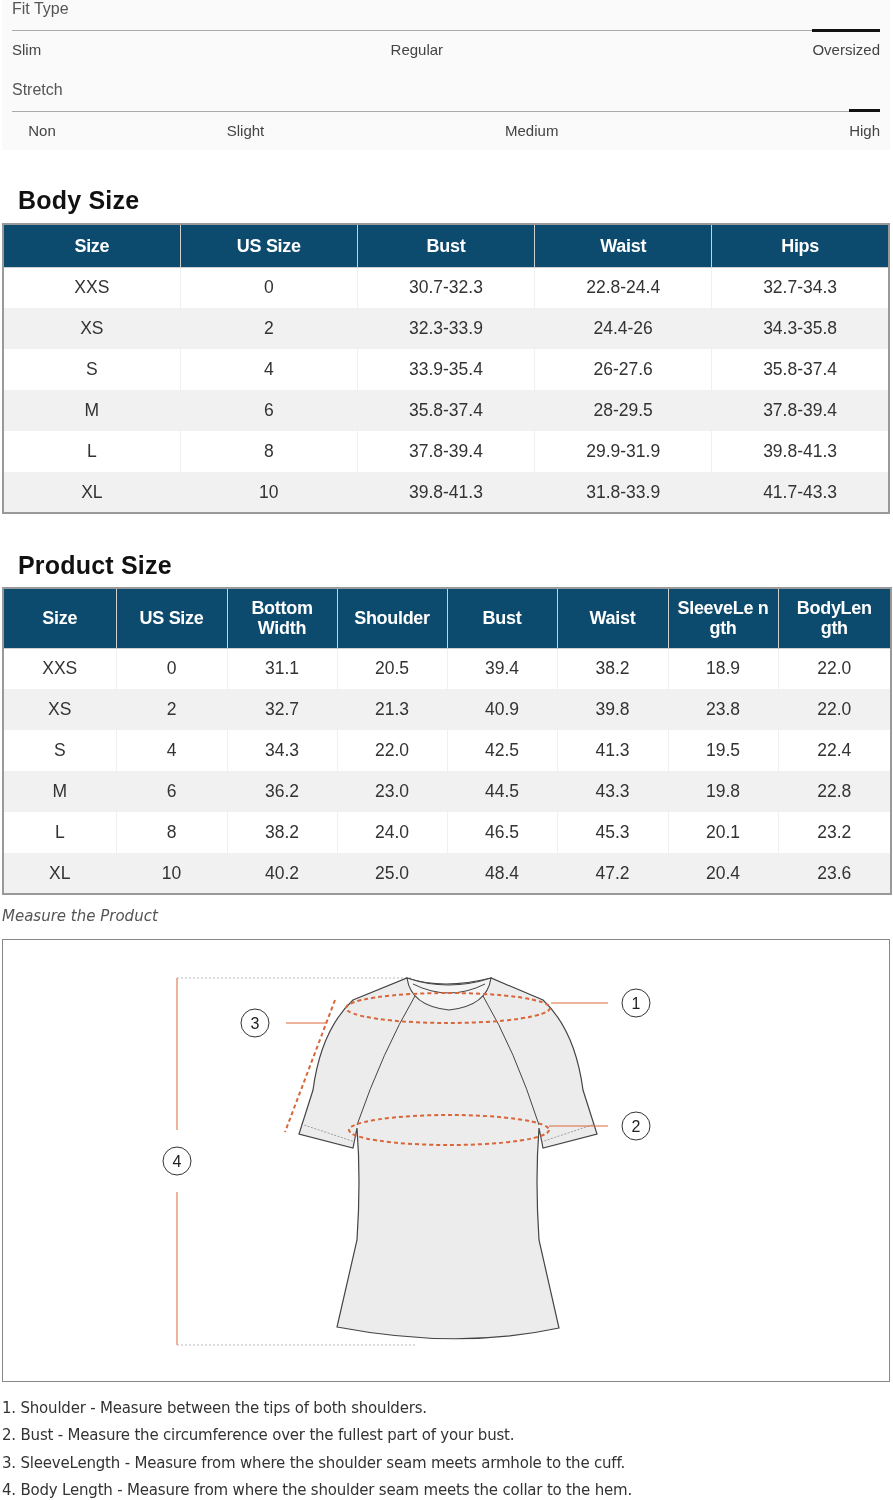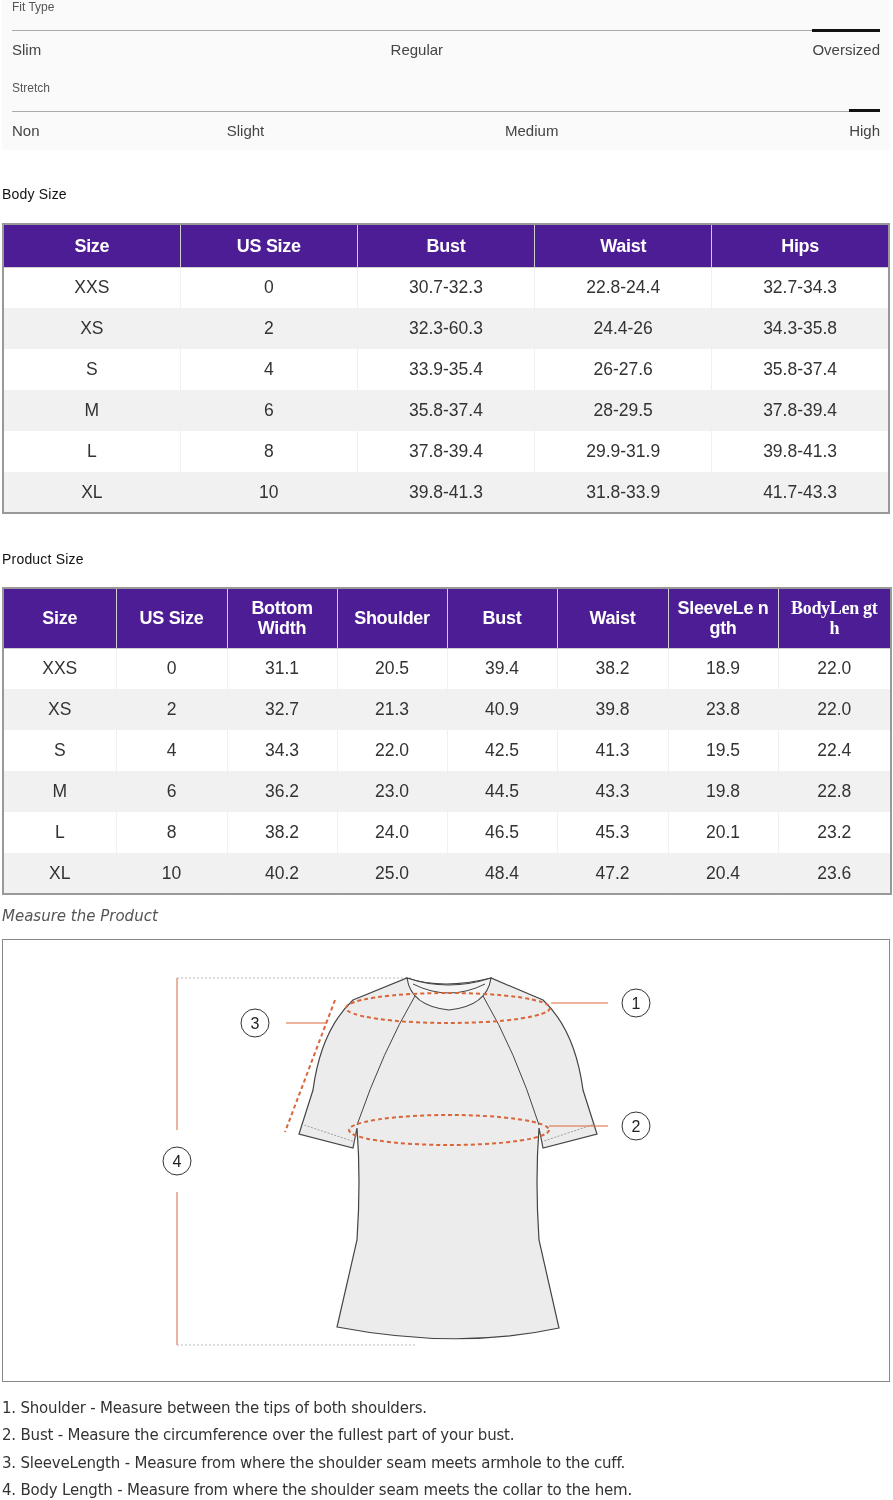--- a/index.html
+++ b/index.html
@@ -1,31 +1,31 @@
 <!DOCTYPE html>
 <html><head>
 <meta charset="utf-8">
 <style>
   * { box-sizing: border-box; margin: 0; padding: 0; }
   html, body { width: 893px; height: 1500px; background: #ffffff; overflow: hidden; }
   body { font-family: "Liberation Sans", sans-serif; color: #222; position: relative; }
 
   
   .fit-panel { position: absolute; left: 2px; top: 0; width: 888px; height: 150px; background: #fafafa; }
-  .scale-title { position: absolute; left: 10px; font-size: 12px; color: #555; }
+  .scale-title { position: absolute; left: 10px; font-size: 16px; color: #555; }
   .scale-line { position: absolute; left: 10px; right: 10px; height: 1px; background: #aaa; }
   .scale-mark { position: absolute; height: 3px; background: #111; }
   .scale-labels { position: absolute; left: 10px; right: 10px; display: flex; justify-content: space-between; font-size: 15px; color: #444; }
 
   
-  .section-title { position: absolute; left: 2px; font-size: 14px; font-weight: normal; color: #111; letter-spacing: 0.2px; }
+  .section-title { position: absolute; left: 18px; font-size: 25px; font-weight: bold; color: #111; letter-spacing: 0.2px; }
 
   
   .size-table { position: absolute; left: 2px; width: 888px; border-collapse: collapse; border: 2px solid #999; table-layout: fixed; }
-  .size-table th { background: #4c1d95; color: #fff; font-weight: bold; font-size: 18px; border: 1px solid #cfcfcf; border-top: none; line-height: 20px; letter-spacing: -0.3px; }
+  .size-table th { background: #0c4a6e; color: #fff; font-weight: bold; font-size: 18px; border: 1px solid #cfcfcf; border-top: none; line-height: 20px; letter-spacing: -0.3px; }
   .size-table td { text-align: center; font-size: 17.5px; color: #333; border-left: 1px solid #f0f0f0; border-right: 1px solid #f0f0f0; }
   .size-table tr:nth-child(even) td { background: #f1f1f1; }
   .size-table tr:nth-child(odd) td { background: #ffffff; }
   #body-table th { height: 43px; }
   #body-table td { height: 41px; }
   #product-table th { height: 60px; }
   #product-table td { height: 41px; }
 
   .measure-caption { position: absolute; left: 2px; top: 907px; font-size: 16px; font-style: italic; color: #555; font-family: "DejaVu Sans", sans-serif; font-size: 15px; }
 
@@ -44,21 +44,21 @@
   <div class="scale-labels" style="top:41px;gap:21px;">
     <span>Slim</span>
     <span style="margin-left:-20px;">Regular</span>
     <span>Oversized</span>
   </div>
 
   <div class="scale-title" style="top:81px;">Stretch</div>
   <div class="scale-line" style="top:111px;"></div>
   <div class="scale-mark" style="top:109px; right:10px; width:31px;"></div>
   <div class="scale-labels" style="top:122px;">
-    <span style="width:60px;">Non</span>
+    <span style="width:60px;text-align:center;">Non</span>
     <span style="margin-left:64px;">Slight</span>
     <span style="margin-left:150px;">Medium</span>
     <span style="margin-left:200px;text-align:right;">High</span>
   </div>
 </div>
 
 <div class="section-title" style="top:186px;">Body Size</div>
 <table id="body-table" class="size-table" style="top:223px;">
   <thead>
     <tr>
@@ -73,21 +73,21 @@
     <tr>
       <td>XXS</td>
       <td>0</td>
       <td>30.7-32.3</td>
       <td>22.8-24.4</td>
       <td>32.7-34.3</td>
     </tr>
     <tr>
       <td>XS</td>
       <td>2</td>
-      <td>32.3-60.3</td>
+      <td>32.3-33.9</td>
       <td>24.4-26</td>
       <td>34.3-35.8</td>
     </tr>
     <tr>
       <td>S</td>
       <td>4</td>
       <td>33.9-35.4</td>
       <td>26-27.6</td>
       <td>35.8-37.4</td>
     </tr>
@@ -129,21 +129,21 @@
   </colgroup>
   <thead>
     <tr>
       <th>Size</th>
       <th>US Size</th>
       <th style="padding:0 12px;">Bottom Width</th>
       <th>Shoulder</th>
       <th>Bust</th>
       <th>Waist</th>
       <th style="padding:0 5px; word-break:break-all;">SleeveLe ngth</th>
-      <th style="padding:0 12px; word-break:break-all;font-family:Liberation Serif, serif;">BodyLen gth</th>
+      <th style="padding:0 12px; word-break:break-all;">BodyLen gth</th>
     </tr>
   </thead>
   <tbody>
     <tr>
       <td>XXS</td>
       <td>0</td>
       <td>31.1</td>
       <td>20.5</td>
       <td>39.4</td>
       <td>38.2</td>

